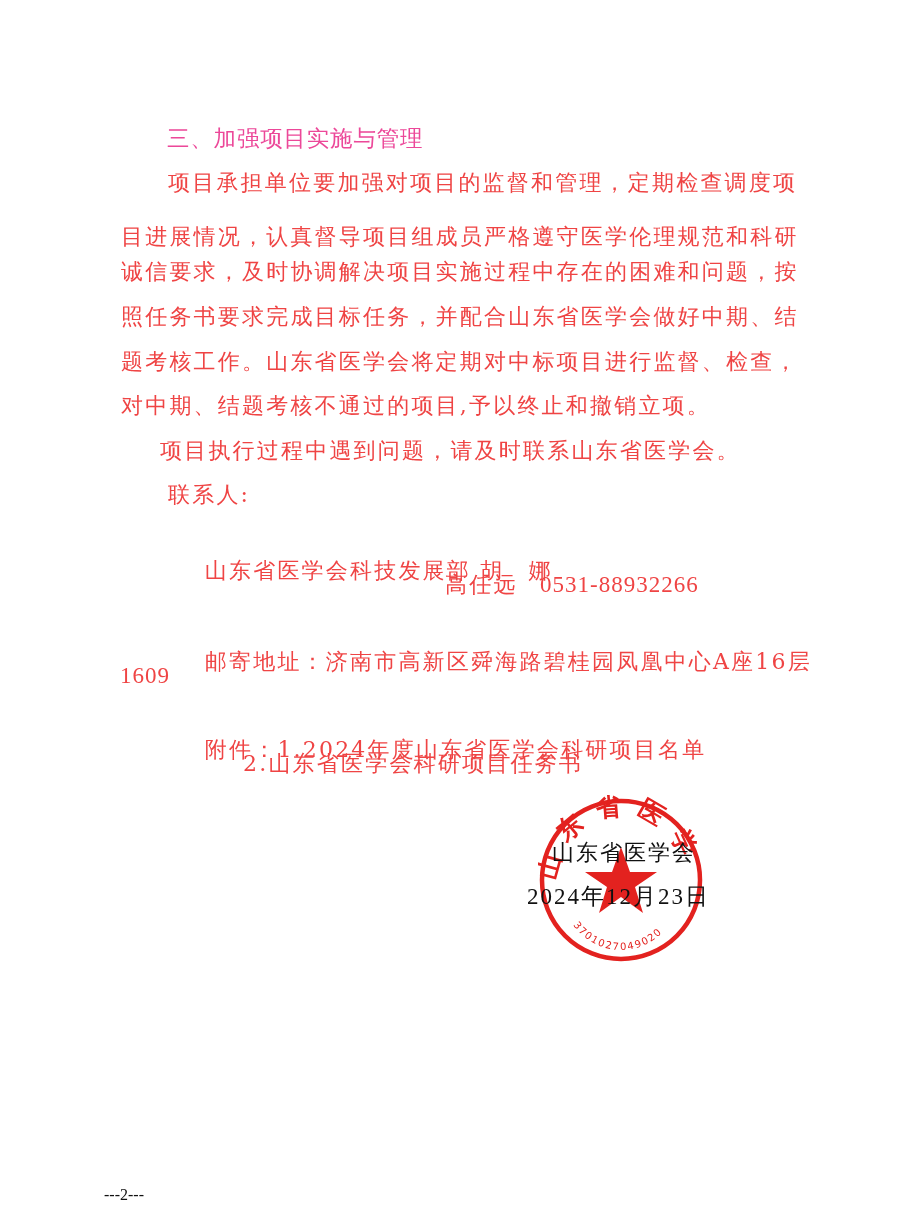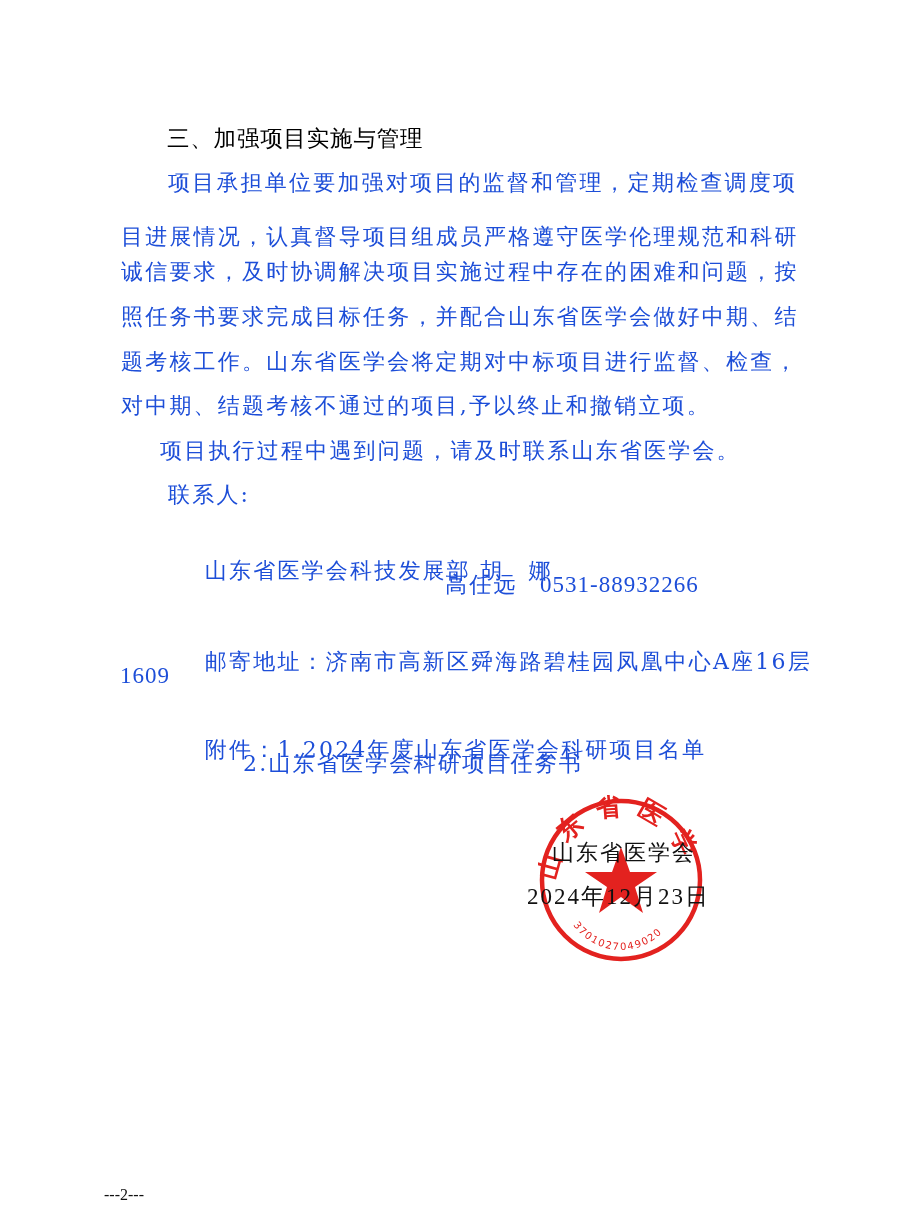--- a/index.html
+++ b/index.html
@@ -3,25 +3,25 @@
 <meta charset="utf-8">
 <style>
   html, body { margin: 0; padding: 0; }
   body {
     width: 908px; height: 1219px; background: #ffffff; position: relative; overflow: hidden;
     color: #111111;
   }
   .page { position: absolute; left: 0; top: 0; width: 908px; height: 1219px; }
   .line {
     position: absolute; white-space: pre; font-family: "DejaVu Serif", "Liberation Serif", serif;
-    font-size: 22px; line-height: 30px; letter-spacing: 2.2px; color: #1d4ed8;
+    font-size: 22px; line-height: 30px; letter-spacing: 2.2px; color: #ef4444;
   }
   .heading {
     position: absolute; white-space: pre; font-family: "DejaVu Sans", "Liberation Sans", sans-serif;
-    font-size: 22.5px; line-height: 30px; letter-spacing: 0.8px; color: #000000;
+    font-size: 22.5px; line-height: 30px; letter-spacing: 0.8px; color: #ec4899;
   }
   .num { font-family: "Liberation Serif", serif; letter-spacing: 1px; }
   .footer {
     position: absolute; left: 104px; top: 1186px; font-family: "Liberation Serif", serif;
     font-size: 16px; color: #111; white-space: pre;
   }
   
   .seal {
     position: absolute; left: 538px; top: 795px; width: 166px; height: 170px;
   }

